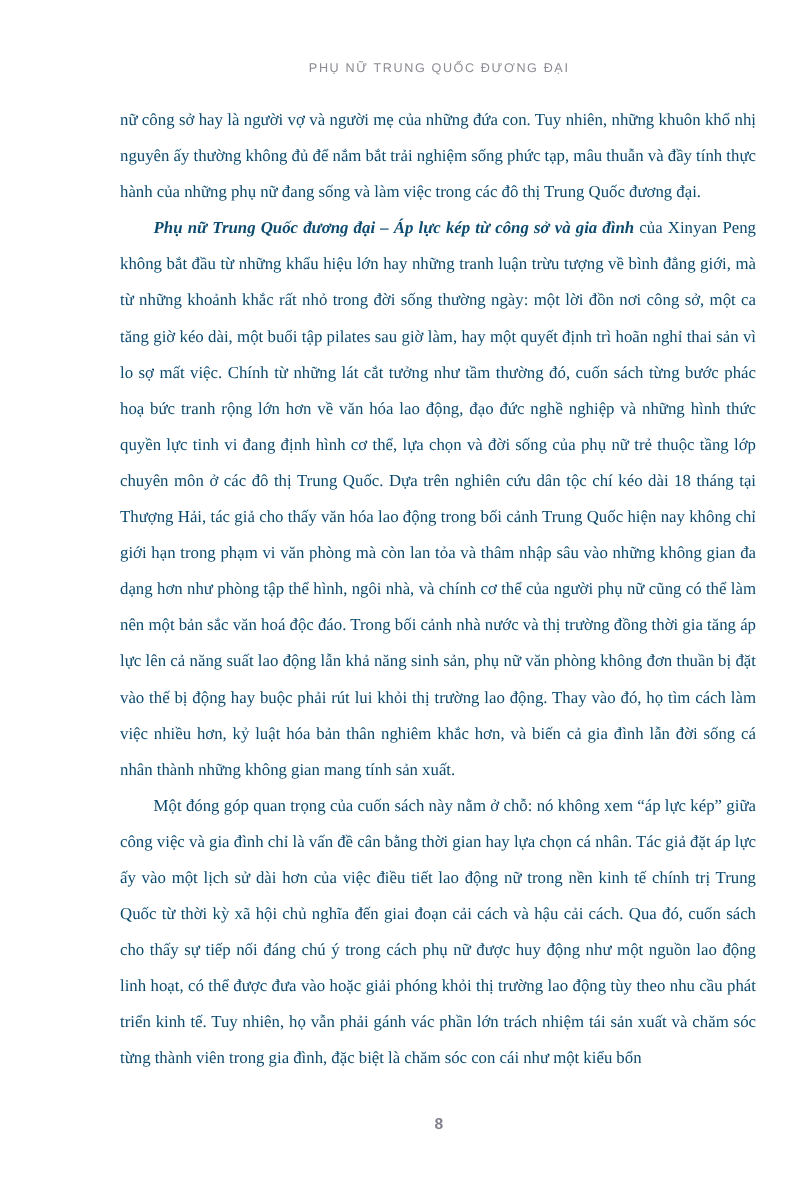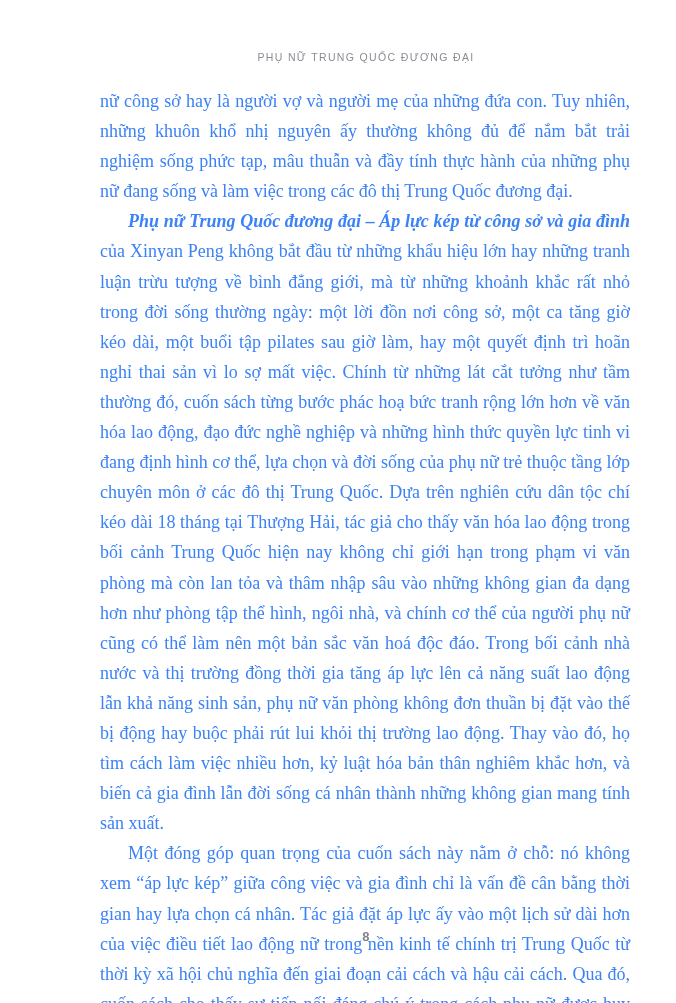--- a/index.html
+++ b/index.html
@@ -41,23 +41,23 @@
   
   .textblock {
     position: absolute;
     top: 86px;
     left: 72px;
     width: 530px;
   }
 
   .para {
     margin: 0;
-    font-size: 18px;
+    font-size: 14px;
     line-height: 30.1px;
-    color: #3b82f6;
+    color: #0c4a6e;
     text-align: justify;
     text-justify: inter-word;
     hyphens: none;
     -webkit-hyphens: none;
     word-spacing: -0.1px;
   }
 
   .para.indent {
     text-indent: 28px;
   }

